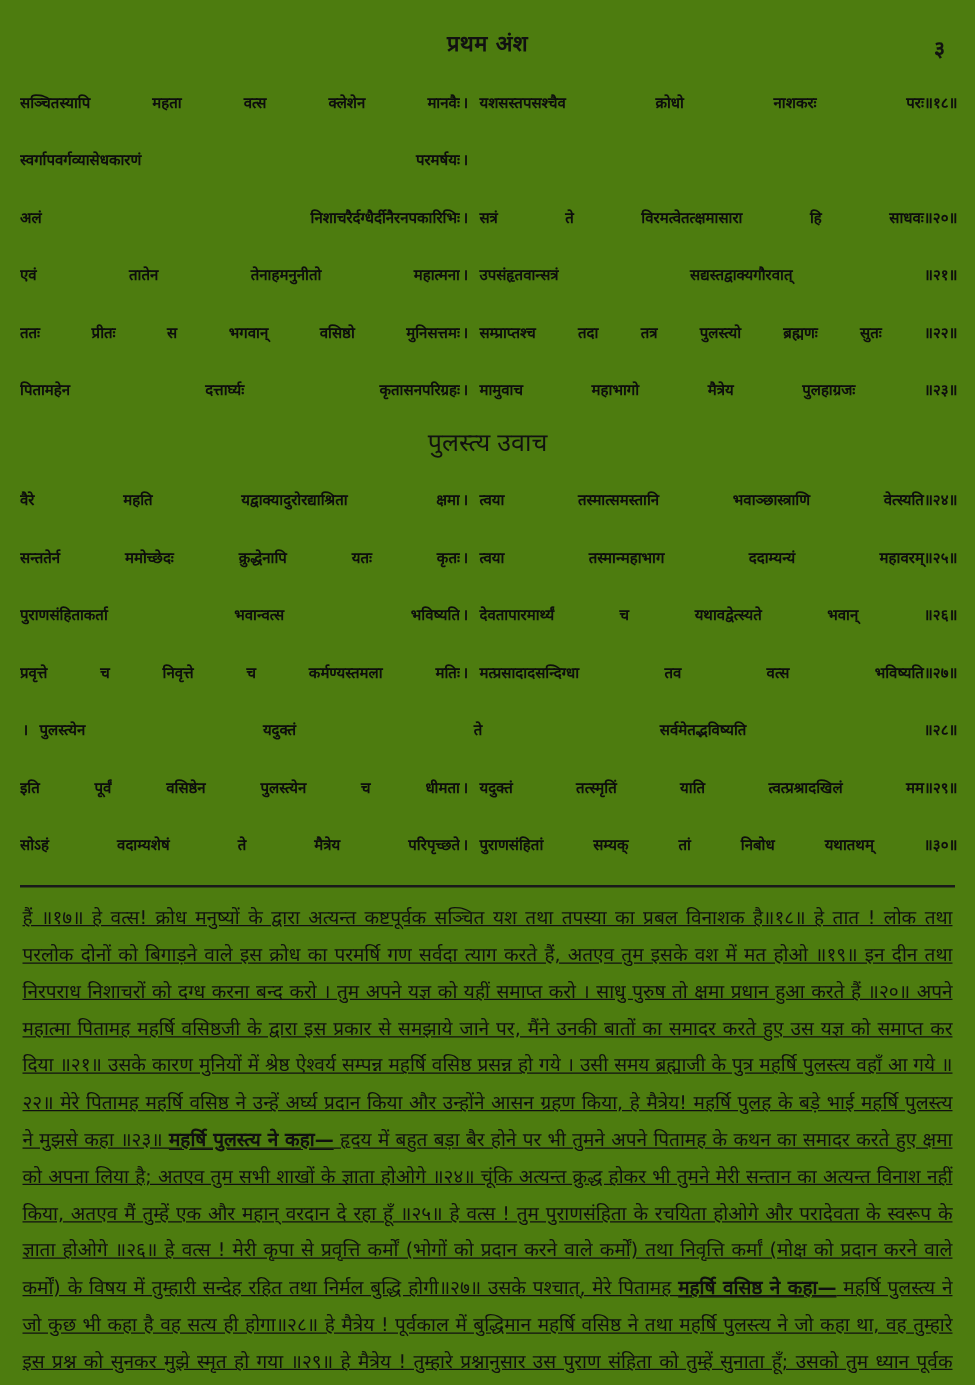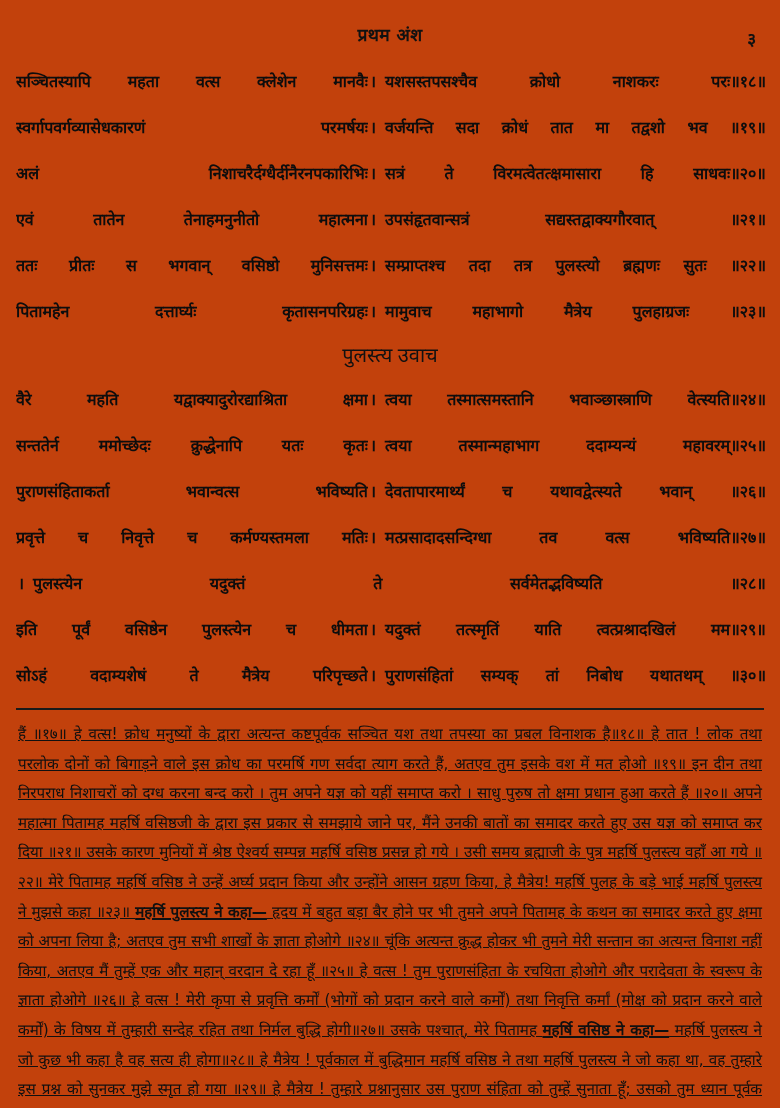--- a/index.html
+++ b/index.html
@@ -14,21 +14,21 @@
     color: #121212;
     overflow: hidden;
   }
 
   .page {
     position: relative;
     width: 780px;
     height: 1108px;
     box-sizing: border-box;
     padding: 22px 10px 6px 10px;
-    background: #c2410c;
+    background: #4d7c0f;
   }
 
   
   .running-head {
     display: flex;
     align-items: baseline;
     justify-content: center;
     position: relative;
     height: 30px;
     margin-bottom: 6px;
@@ -54,21 +54,21 @@
   .verse-block {
     margin: 0 0 0 0;
     padding: 0 4px 0 6px;
   }
   .verse-line {
     display: flex;
     align-items: flex-end;
     width: 100%;
     font-family: "DejaVu Sans", sans-serif;
     font-weight: 700;
-    font-size: 16px;
+    font-size: 12px;
     line-height: 32px;
     color: #0d0d0d;
     white-space: nowrap;
     margin-top: 14px;
   }
   
   .verse-line .pada-a {
     flex: 0 0 auto;
     width: 352px;
     display: flex;
@@ -154,30 +154,20 @@
           <span class="word">नाशकरः</span>
           <span class="word">परः॥१८॥</span>
         </span>
       </div>
       <div class="verse-line">
         <span class="pada-a">
           <span class="word">स्वर्गापवर्गव्यासेधकारणं</span>
           <span class="word">परमर्षयः</span>
         </span>
         <span class="danda">।</span>
-        <span class="pada-b">
-          <span class="word">वर्जयन्ति</span>
-          <span class="word">सदा</span>
-          <span class="word">क्रोधं</span>
-          <span class="word">तात</span>
-          <span class="word">मा</span>
-          <span class="word">तद्वशो</span>
-          <span class="word">भव</span>
-          <span class="word">॥१९॥</span>
-        </span>
       </div>
       <div class="verse-line">
         <span class="pada-a">
           <span class="word">अलं</span>
           <span class="word">निशाचरैर्दग्धैर्दीनैरनपकारिभिः</span>
         </span>
         <span class="danda">।</span>
         <span class="pada-b">
           <span class="word">सत्रं</span>
           <span class="word">ते</span>

